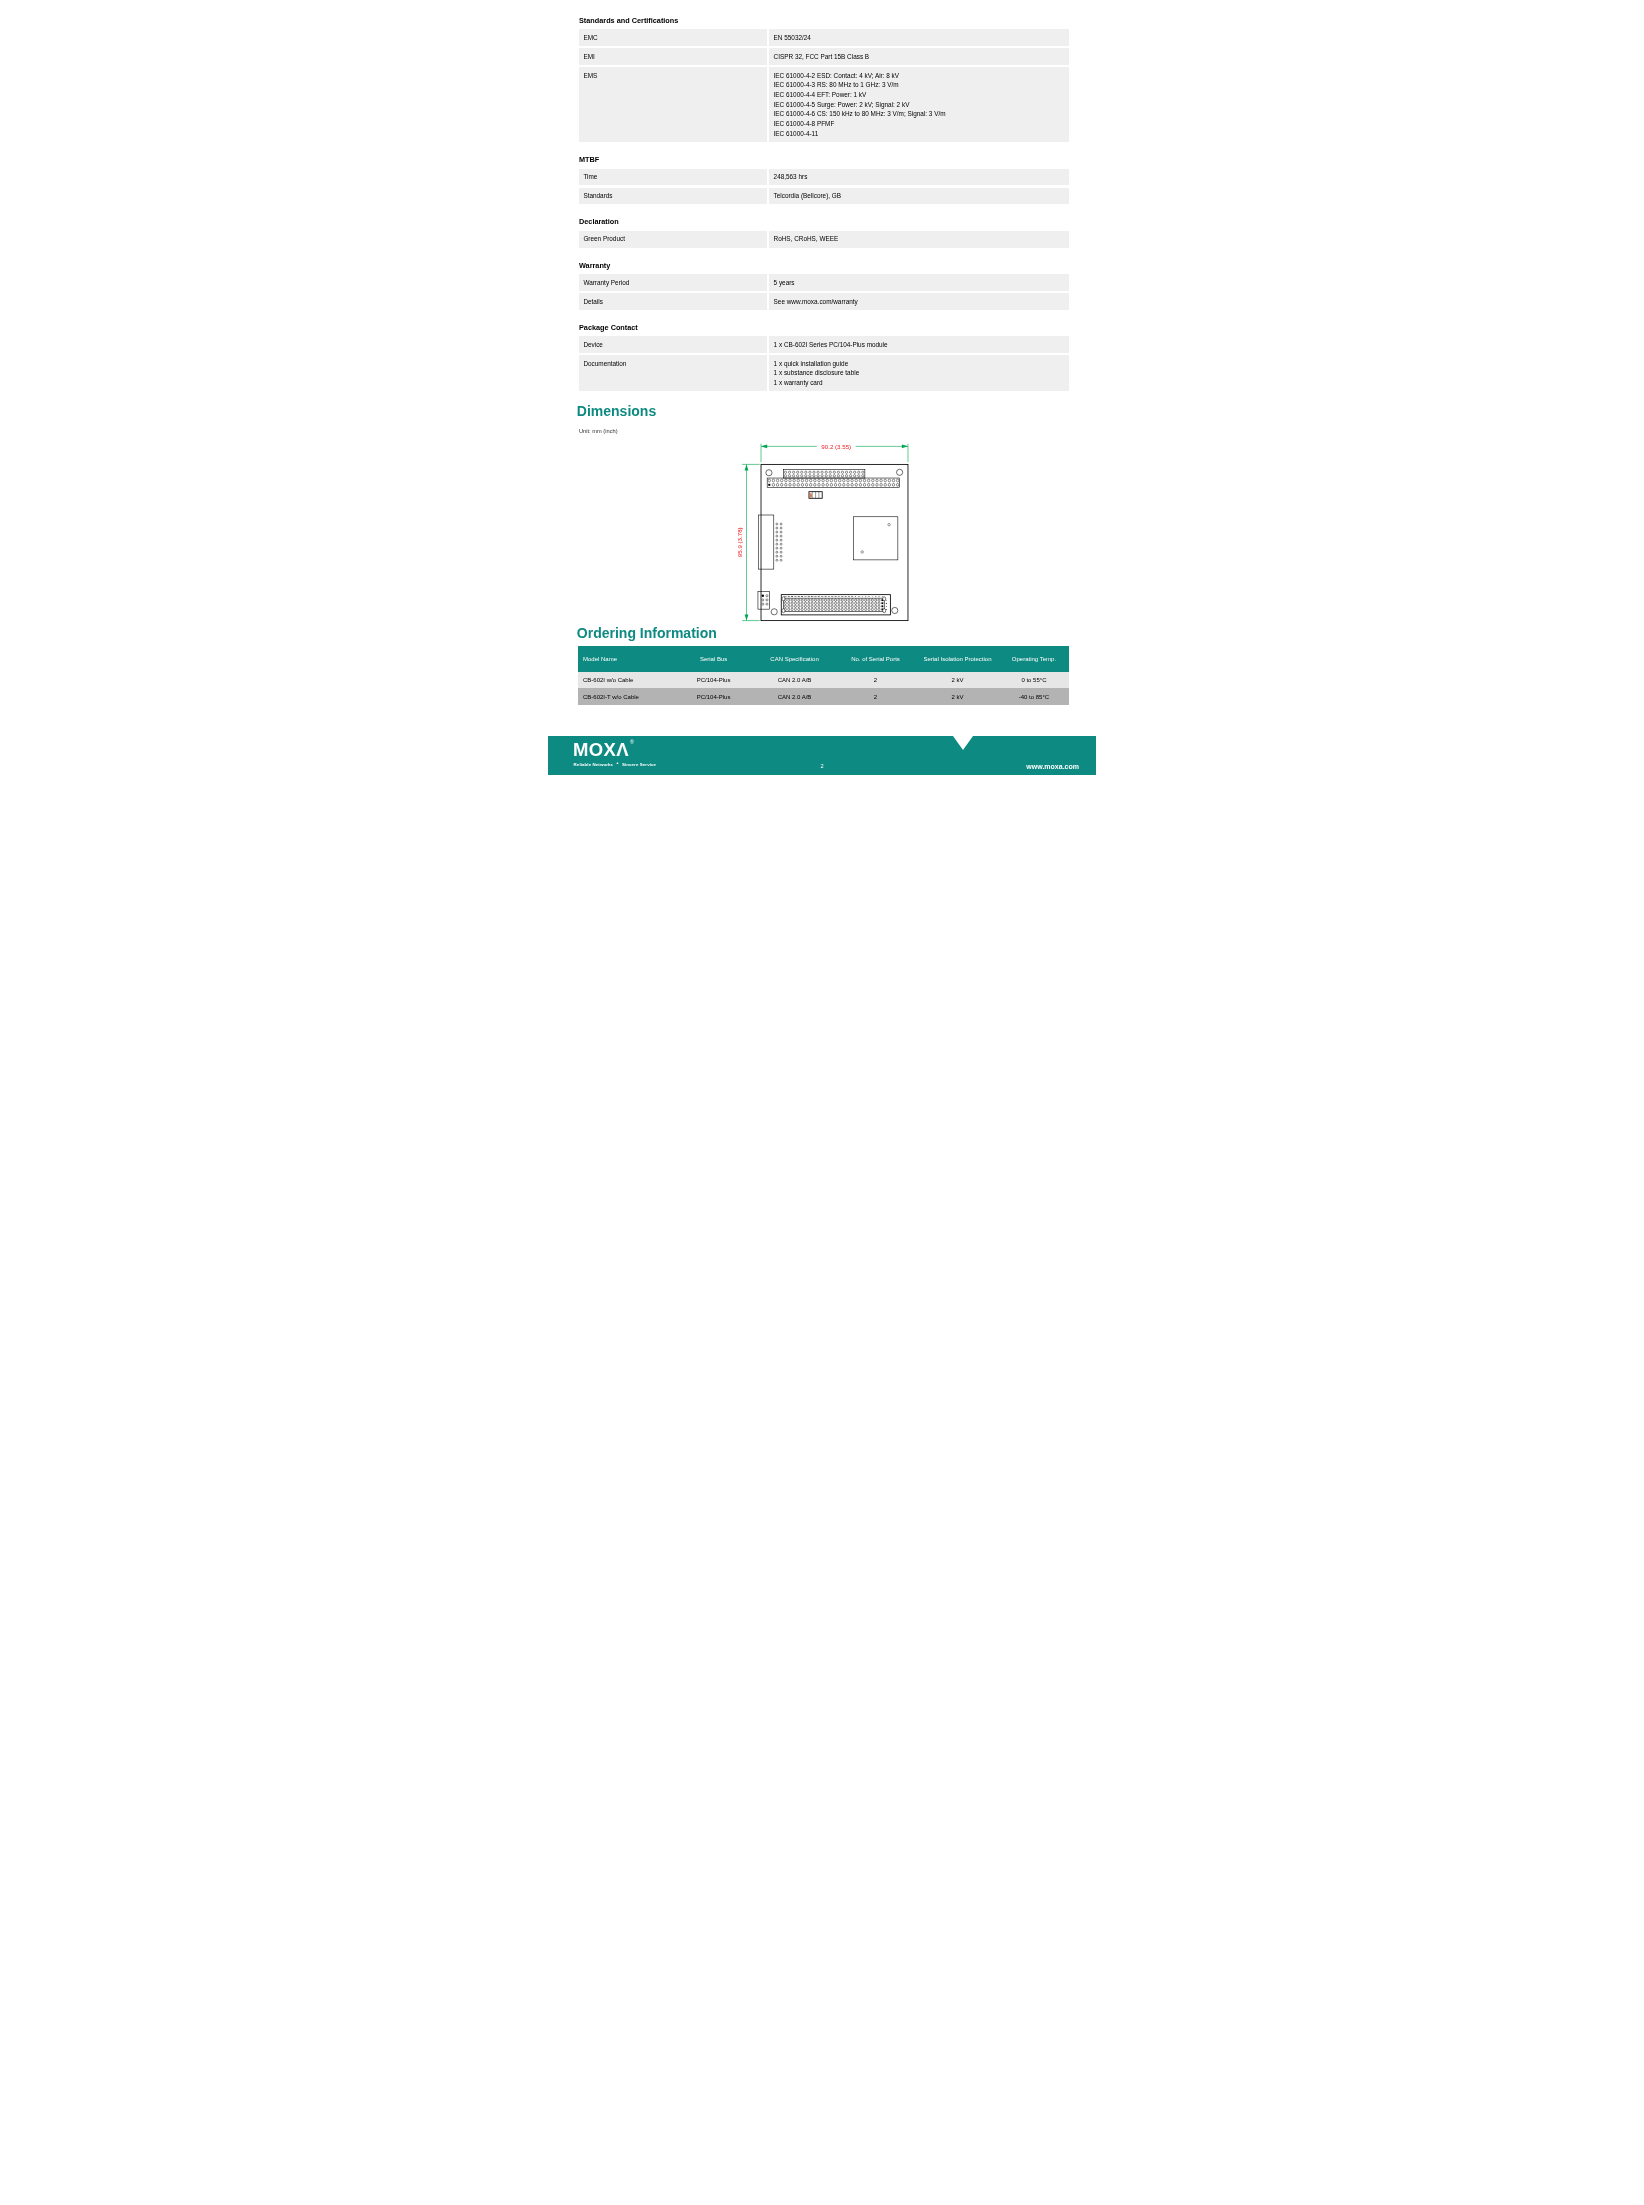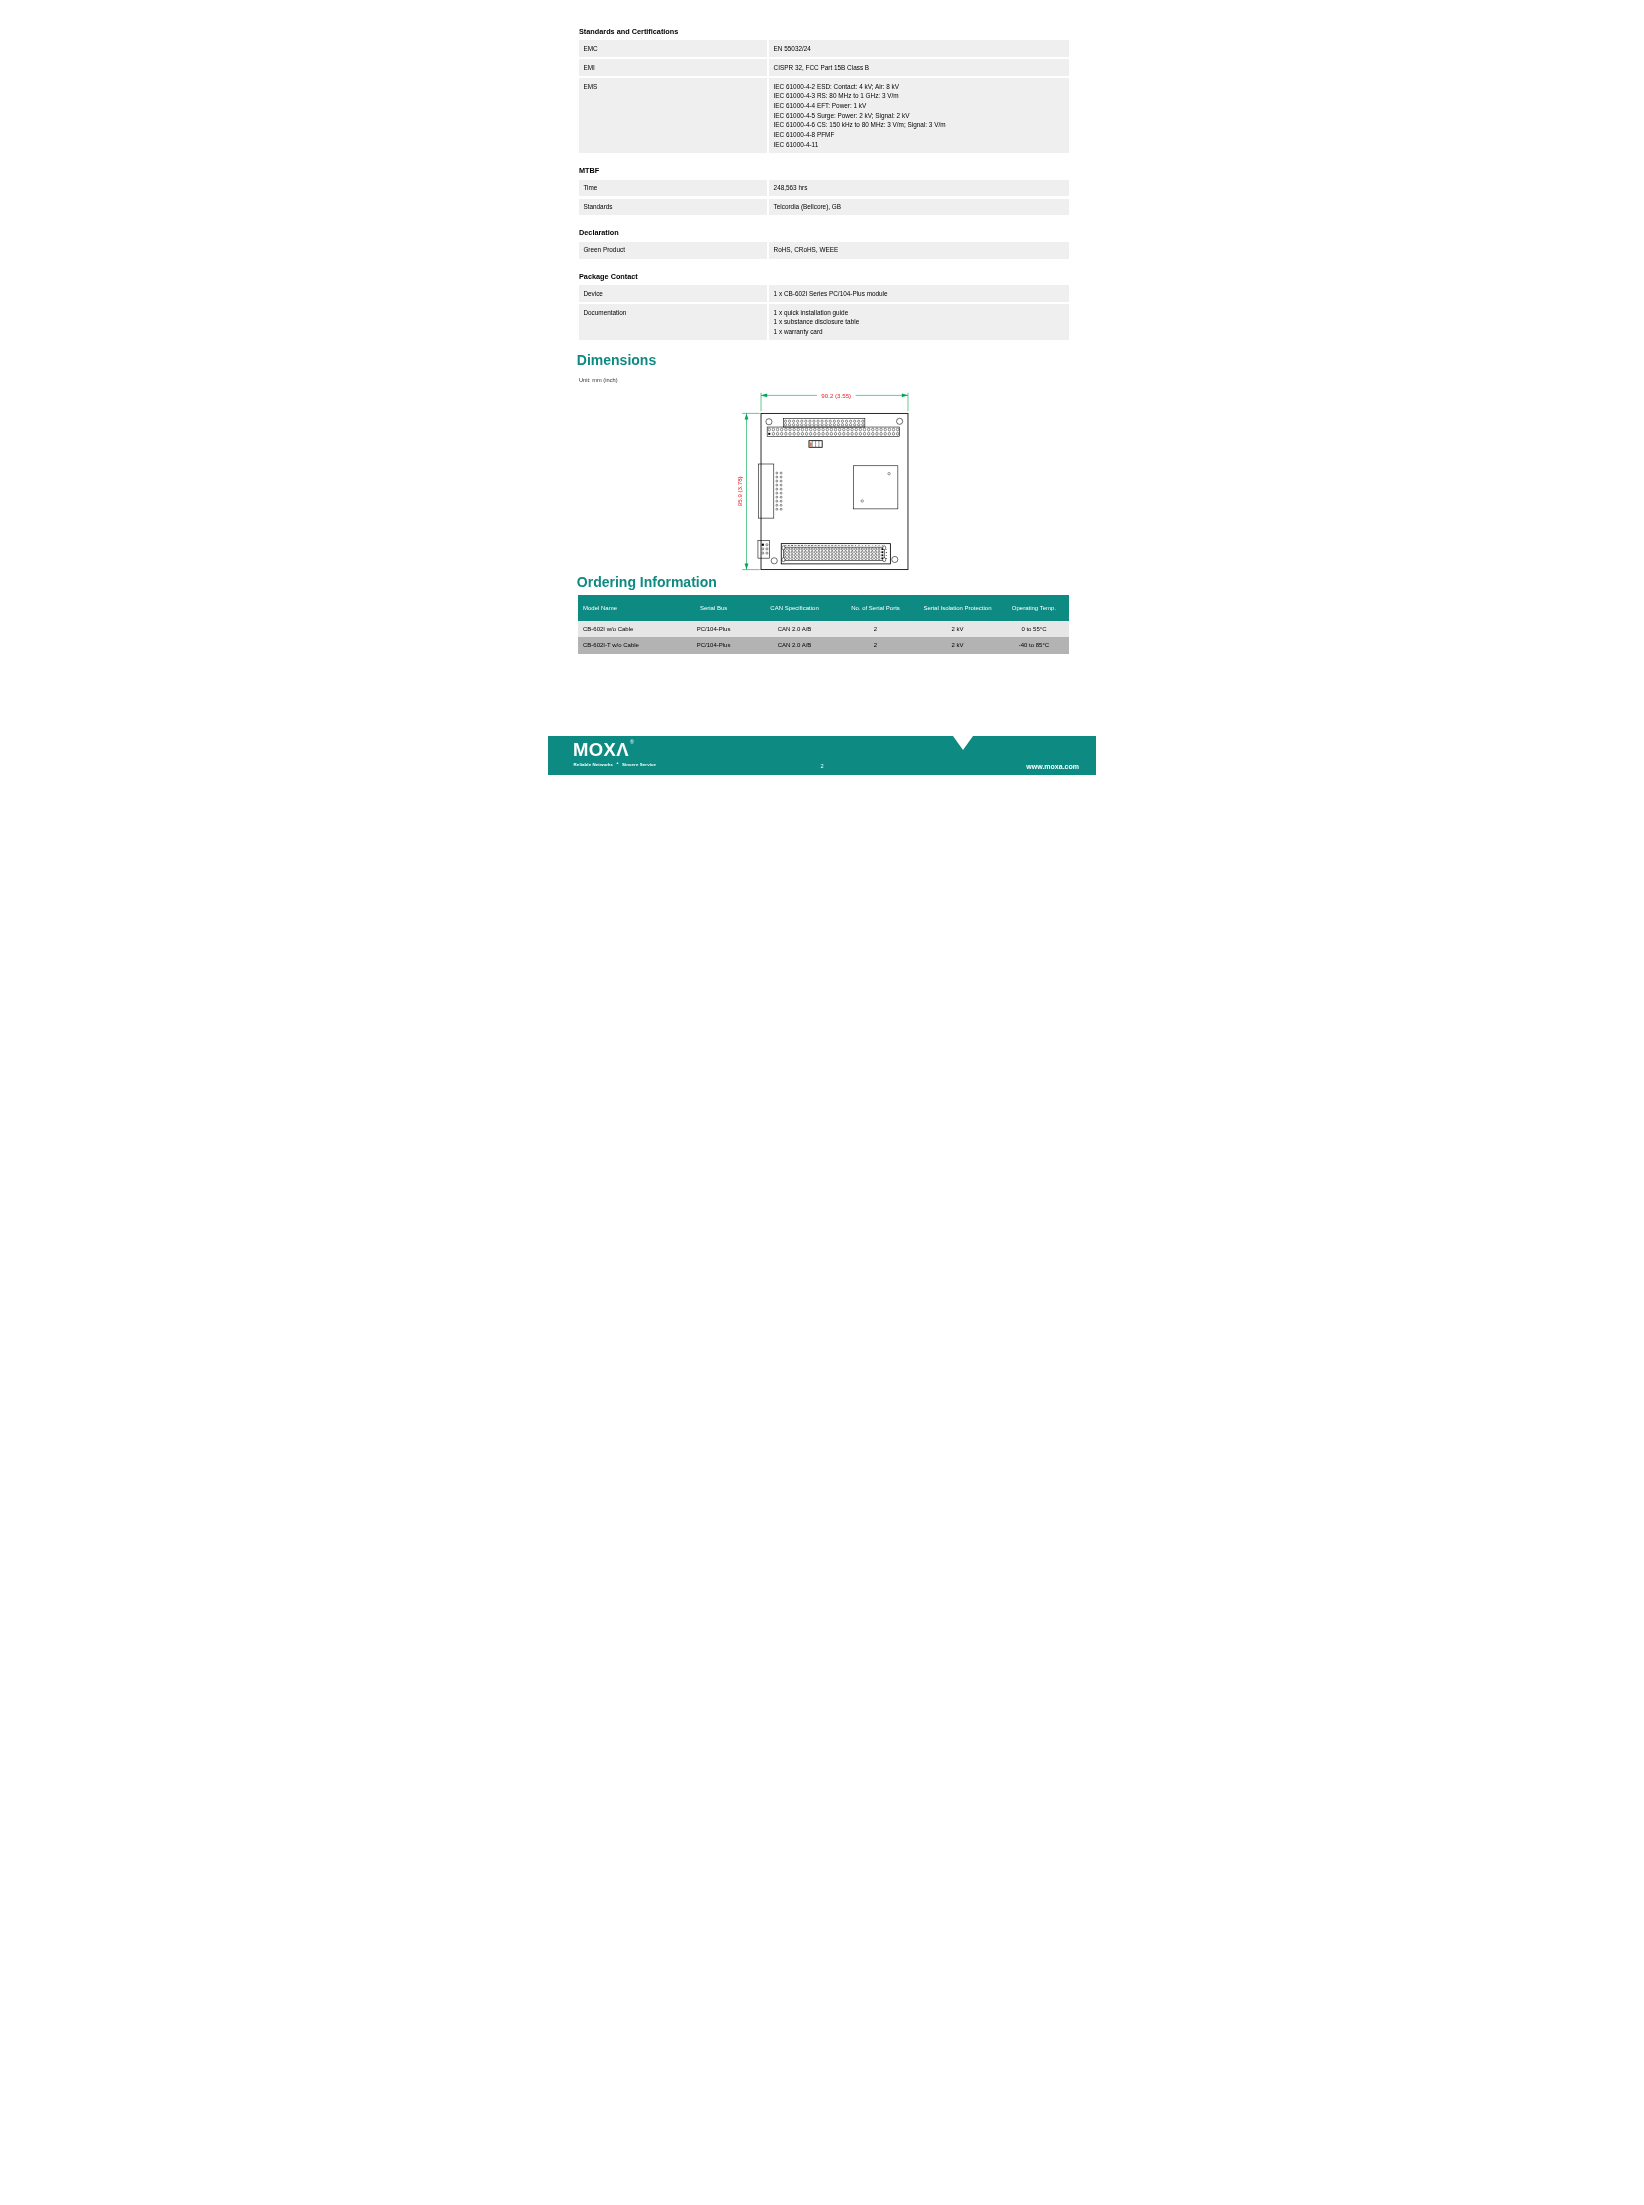--- a/index.html
+++ b/index.html
@@ -3,21 +3,21 @@
 <meta charset="utf-8">
 <style>
   :root{
     --teal:#0D8A81; --green:#00A651; --red:#EC1C24;
     --cell:#EFEFEF; --row-light:#E6E6E6; --row-dark:#B3B3B3;
   }
   *{box-sizing:border-box;margin:0;padding:0}
   html,body{background:#fff}
   body{font-family:"Liberation Sans",sans-serif;color:#000}
   .page{position:relative;width:548px;height:775px;margin:0 auto;background:#fff;overflow:hidden}
-  .content{padding:27px 27px 0 31px}
+  .content{padding:16px 27px 0 31px}
 
   
   .spec-heading{font-size:7.3px;font-weight:700;margin:13.2px 0 4.4px 0}
   .spec-section.first .spec-heading{margin-top:0}
   .spec-row{display:flex;gap:2.2px;margin-bottom:2.2px;font-size:6.4px}
   .spec-label{width:188px;background:var(--cell);padding:3.5px 3.5px 3.5px 4.4px;line-height:9.7px}
   .spec-value{flex:1;background:var(--cell);padding:3.5px 3.5px 3.5px 4.4px;line-height:9.7px}
 
   .h1{color:var(--teal);font-size:14px;font-weight:700}
   #dim-heading{margin:11.5px 0 0 -2.2px}
@@ -120,20 +120,38 @@
     <div class="spec-rows">
   <div class="spec-row">
     <div class="spec-label">Green Product</div>
     <div class="spec-value">
                 <div>RoHS, CRoHS, WEEE</div>
               </div>
   </div>
 </div>
   </section>
 
+  <section class="spec-section">
+    <h2 class="spec-heading">Warranty</h2>
+    <div class="spec-rows">
+  <div class="spec-row">
+    <div class="spec-label">Warranty Period</div>
+    <div class="spec-value">
+                <div>5 years</div>
+              </div>
+  </div>
+
+  <div class="spec-row">
+    <div class="spec-label">Details</div>
+    <div class="spec-value">
+                <div>See www.moxa.com/warranty</div>
+              </div>
+  </div>
+</div>
+  </section>
 
   <section class="spec-section">
     <h2 class="spec-heading">Package Contact</h2>
     <div class="spec-rows">
   <div class="spec-row">
     <div class="spec-label">Device</div>
     <div class="spec-value">
                 <div>1 x CB-602I Series PC/104-Plus module</div>
               </div>
   </div>

